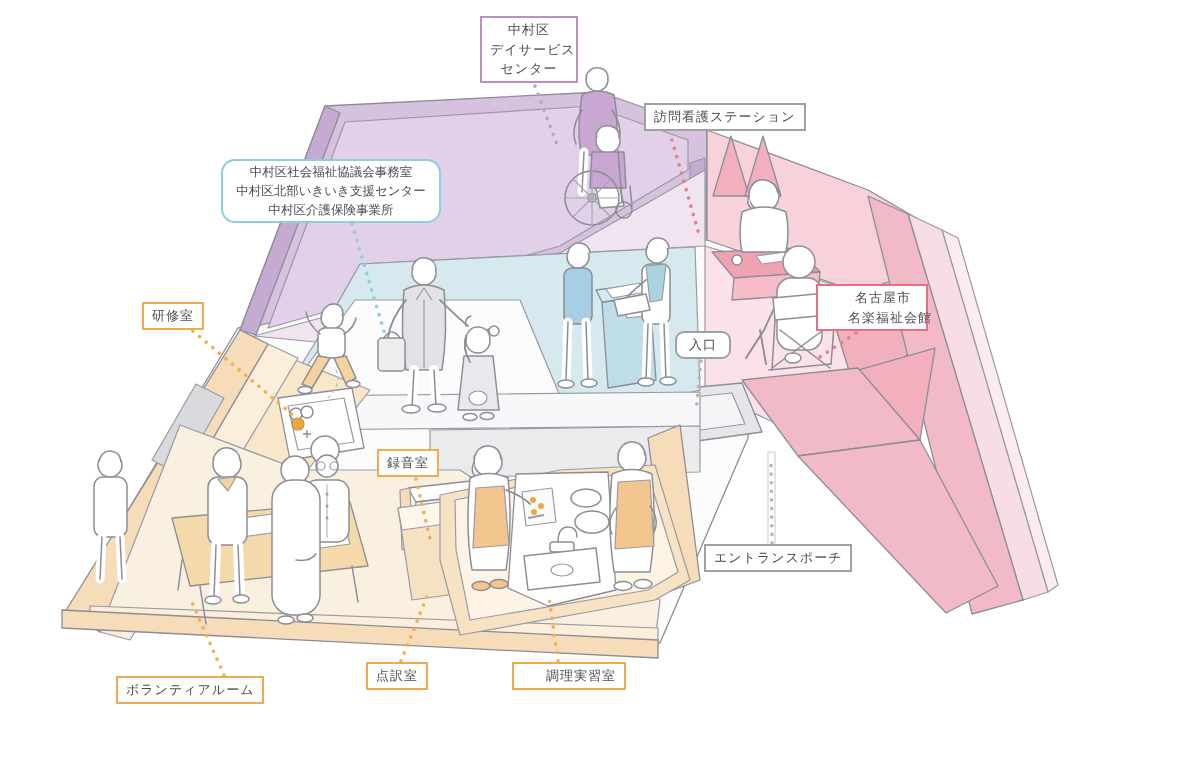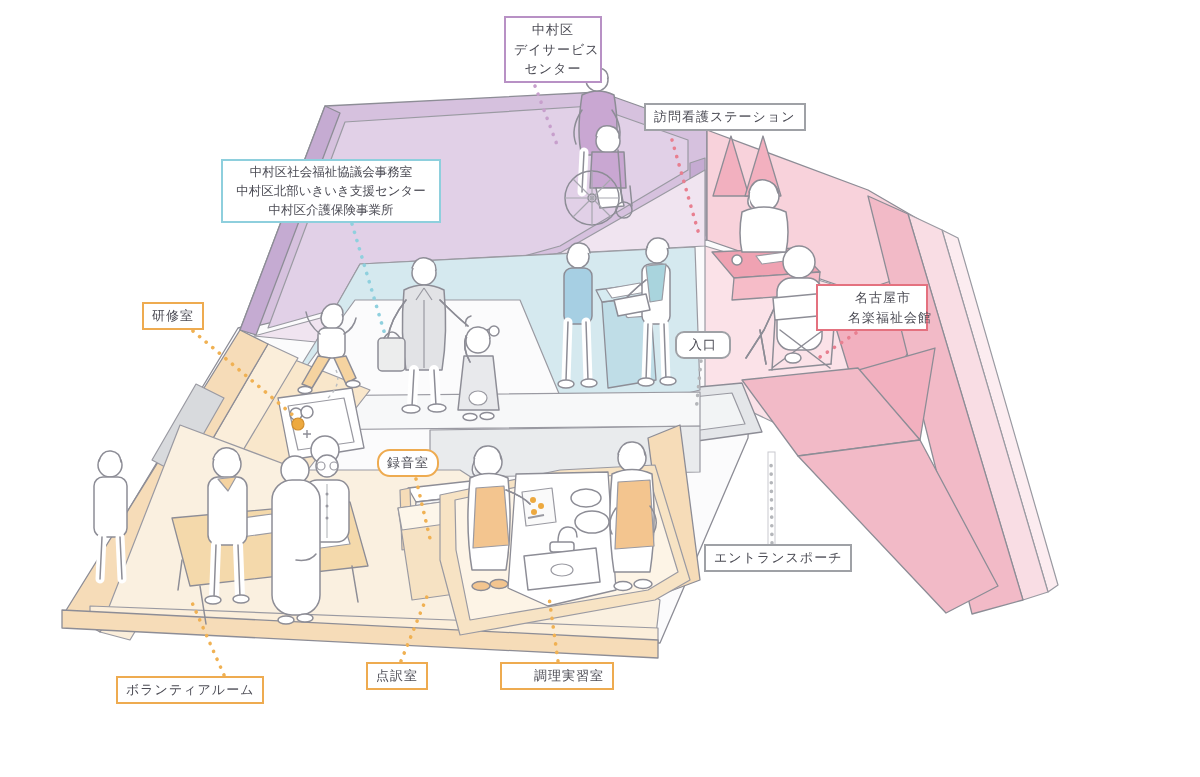--- a/index.html
+++ b/index.html
@@ -13,21 +13,21 @@
     color:#4b4b54;text-align:center;line-height:1.5;
     padding:2px 8px;letter-spacing:1px;font-size:13px;
     box-sizing:border-box;white-space:nowrap;
   }
   .label span{display:block;}
   .b-purple{border-color:var(--label-purple);}
   .b-cyan{border-color:var(--label-cyan);}
   .b-orange{border-color:var(--label-orange);}
   .b-pink{border-color:var(--label-pink);}
   .b-gray{border-color:var(--label-gray);}
-  .sm{font-size:12.5px;padding:2px 6px;}
+  .sm{font-size:12.5px;padding:2px 6px;border-radius:14px;}
   
   .wall{stroke:#8d8d96;stroke-width:1.3;stroke-linejoin:round;}
   .soft{stroke:#9a9aa2;stroke-width:1.2;stroke-linejoin:round;}
   .person{stroke:#8d8d96;stroke-width:1.5;stroke-linejoin:round;stroke-linecap:round;}
   .dots{fill:none;stroke-linecap:round;stroke-width:3.6;stroke-dasharray:0.1 8.5;}
 </style>
 </head>
 <body>
 
 <div id="stage">
@@ -329,41 +329,41 @@
     <line class="dots" x1="416" y1="479" x2="431" y2="543" stroke="var(--dot-orange)"></line>
     <line class="dots" x1="701" y1="361" x2="696" y2="412" stroke="var(--dot-gray)"></line>
     <line class="dots" x1="856" y1="333" x2="820" y2="357" stroke="var(--dot-pink)"></line>
     <line class="dots" x1="772" y1="543" x2="771" y2="458" stroke="var(--dot-gray)"></line>
     <line class="dots" x1="224" y1="675" x2="190" y2="598" stroke="var(--dot-orange)"></line>
     <line class="dots" x1="401" y1="661" x2="428" y2="594" stroke="var(--dot-orange)"></line>
     <line class="dots" x1="558" y1="661" x2="549" y2="597" stroke="var(--dot-orange)"></line>
   </g>
 </svg>
 
-  <div class="label b-purple" style="left:480px;top:16px;width:98px;margin-left:24px;">
+  <div class="label b-purple" style="left:480px;top:16px;width:98px;">
     <span>中村区</span>
     <span>デイサービス</span>
     <span>センター</span>
   </div>
 
   <div class="label b-gray" style="left:644px;top:103px;">
     <span>訪問看護ステーション</span>
   </div>
 
   <div class="label b-cyan sm" style="left:221px;top:159px;width:220px;letter-spacing:0;">
     <span>中村区社会福祉協議会事務室</span>
     <span>中村区北部いきいき支援センター</span>
     <span>中村区介護保険事業所</span>
   </div>
 
   <div class="label b-orange" style="left:142px;top:302px;">
     <span>研修室</span>
   </div>
 
-  <div class="label b-orange" style="left:377px;top:449px;border-radius:13px;">
+  <div class="label b-orange" style="left:377px;top:449px;">
     <span>録音室</span>
   </div>
 
   <div class="label b-gray" style="left:675px;top:331px;padding:2px 12px;border-radius:9px;">
     <span>入口</span>
   </div>
 
   <div class="label b-pink" style="left:816px;top:284px;width:112px;padding-left:30px;">
     <span>名古屋市</span>
     <span>名楽福祉会館</span>
@@ -374,17 +374,17 @@
   </div>
 
   <div class="label b-orange" style="left:116px;top:676px;">
     <span>ボランティアルーム</span>
   </div>
 
   <div class="label b-orange" style="left:366px;top:662px;">
     <span>点訳室</span>
   </div>
 
-  <div class="label b-orange" style="left:500px;top:662px;padding-left:32px;">
+  <div class="label b-orange" style="left:512px;top:662px;padding-left:32px;">
     <span>調理実習室</span>
   </div>
 
 </div>
 
 </body></html>

